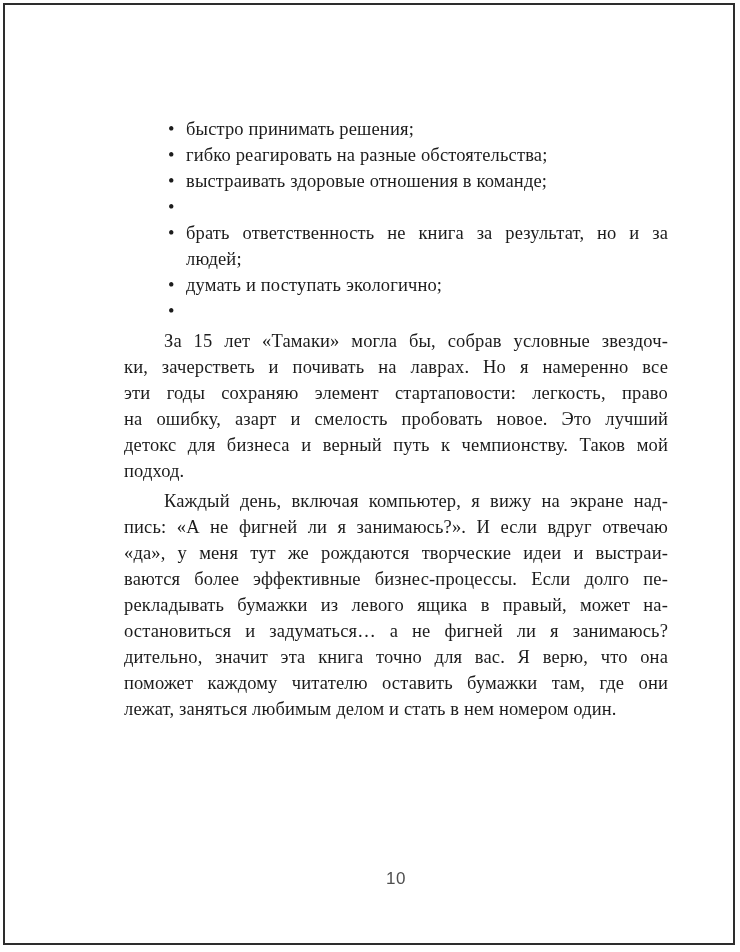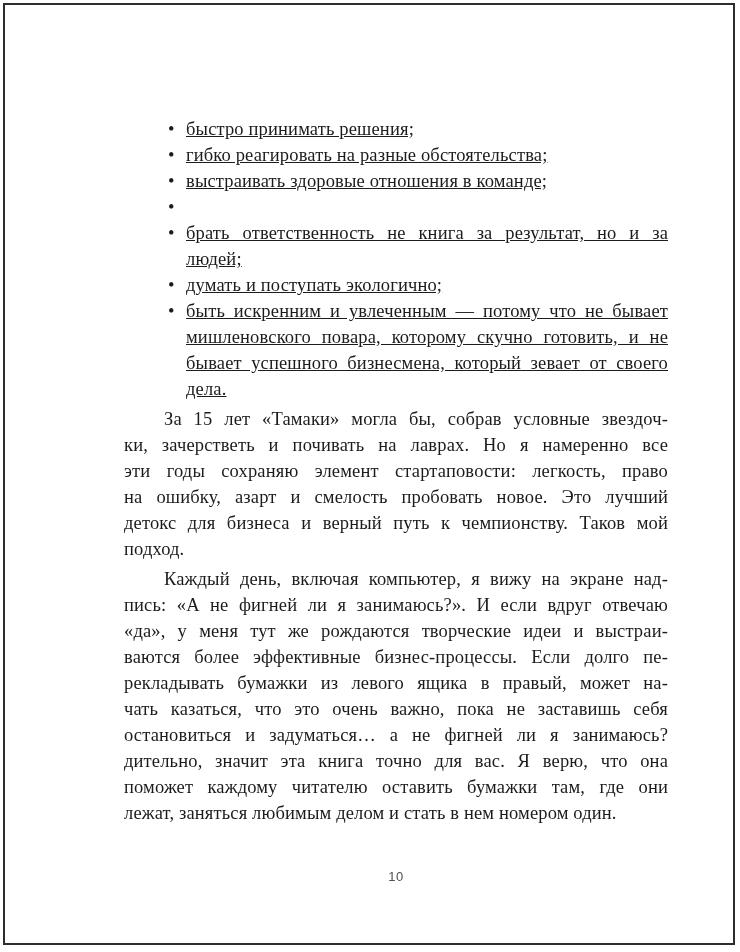--- a/index.html
+++ b/index.html
@@ -36,34 +36,34 @@
     list-style: none;
     margin: 0;
     padding: 0;
   }
   .bullet-item { display: flex; }
   .bullet-marker {
     flex: 0 0 18px;
     margin-left: 44px;
     text-align: left;
   }
-  .bullet-text { flex: 1 1 auto; min-width: 0; text-decoration: underline; }
+  .bullet-text { flex: 1 1 auto; min-width: 0; }
   
   .tline { text-align: justify; text-align-last: justify; }
   .tline:last-child { text-align: left; text-align-last: auto; }
   .paragraph { margin-top: 4px; }
   .paragraph .tline:first-child { text-indent: 40px; }
   .page-number {
     position: absolute;
     left: 124px;
     top: 869px;
     width: 544px;
     text-align: center;
     font-family: "Liberation Sans", sans-serif;
-    font-size: 13px;
+    font-size: 17px;
     color: #4f4f4f;
     letter-spacing: 0.5px;
   }
 </style>
 </head>
 <body>
 
 <div class="frame"></div>
 
 <main class="book-page">
@@ -98,44 +98,37 @@
         </div>
     </li>
     <li class="bullet-item">
       <span class="bullet-marker">•</span>
       <div class="bullet-text">
           <div class="tline">думать и поступать экологично;</div>
         </div>
     </li>
     <li class="bullet-item">
       <span class="bullet-marker">•</span>
-      <div class="bullet-text">
-          <div class="tline">быть искренним и увлеченным — потому что не бывает</div>
-          <div class="tline">мишленовского повара, которому скучно готовить, и не</div>
-          <div class="tline">бывает успешного бизнесмена, который зевает от своего</div>
-          <div class="tline">дела.</div>
-        </div>
     </li>
   </ul>
 
   <div class="paragraph">
       <div class="tline">За 15 лет «Тамаки» могла бы, собрав условные звездоч-</div>
       <div class="tline">ки, зачерстветь и почивать на лаврах. Но я намеренно все</div>
       <div class="tline">эти годы сохраняю элемент стартаповости: легкость, право</div>
       <div class="tline">на ошибку, азарт и смелость пробовать новое. Это лучший</div>
       <div class="tline">детокс для бизнеса и верный путь к чемпионству. Таков мой</div>
       <div class="tline">подход.</div>
     </div>
   <div class="paragraph">
       <div class="tline">Каждый день, включая компьютер, я вижу на экране над-</div>
       <div class="tline">пись: «А не фигней ли я занимаюсь?». И если вдруг отвечаю</div>
       <div class="tline">«да», у меня тут же рождаются творческие идеи и выстраи-</div>
       <div class="tline">ваются более эффективные бизнес-процессы. Если долго пе-</div>
       <div class="tline">рекладывать бумажки из левого ящика в правый, может на-</div>
-      <div class="tline">чать казаться, что это очень важно, пока не заставишь себя</div>
       <div class="tline">остановиться и задуматься… а не фигней ли я занимаюсь?</div>
       <div class="tline">дительно, значит эта книга точно для вас. Я верю, что она</div>
       <div class="tline">поможет каждому читателю оставить бумажки там, где они</div>
       <div class="tline">лежат, заняться любимым делом и стать в нем номером один.</div>
     </div>
 
 </main>
 
 <div class="page-number">10</div>
 

